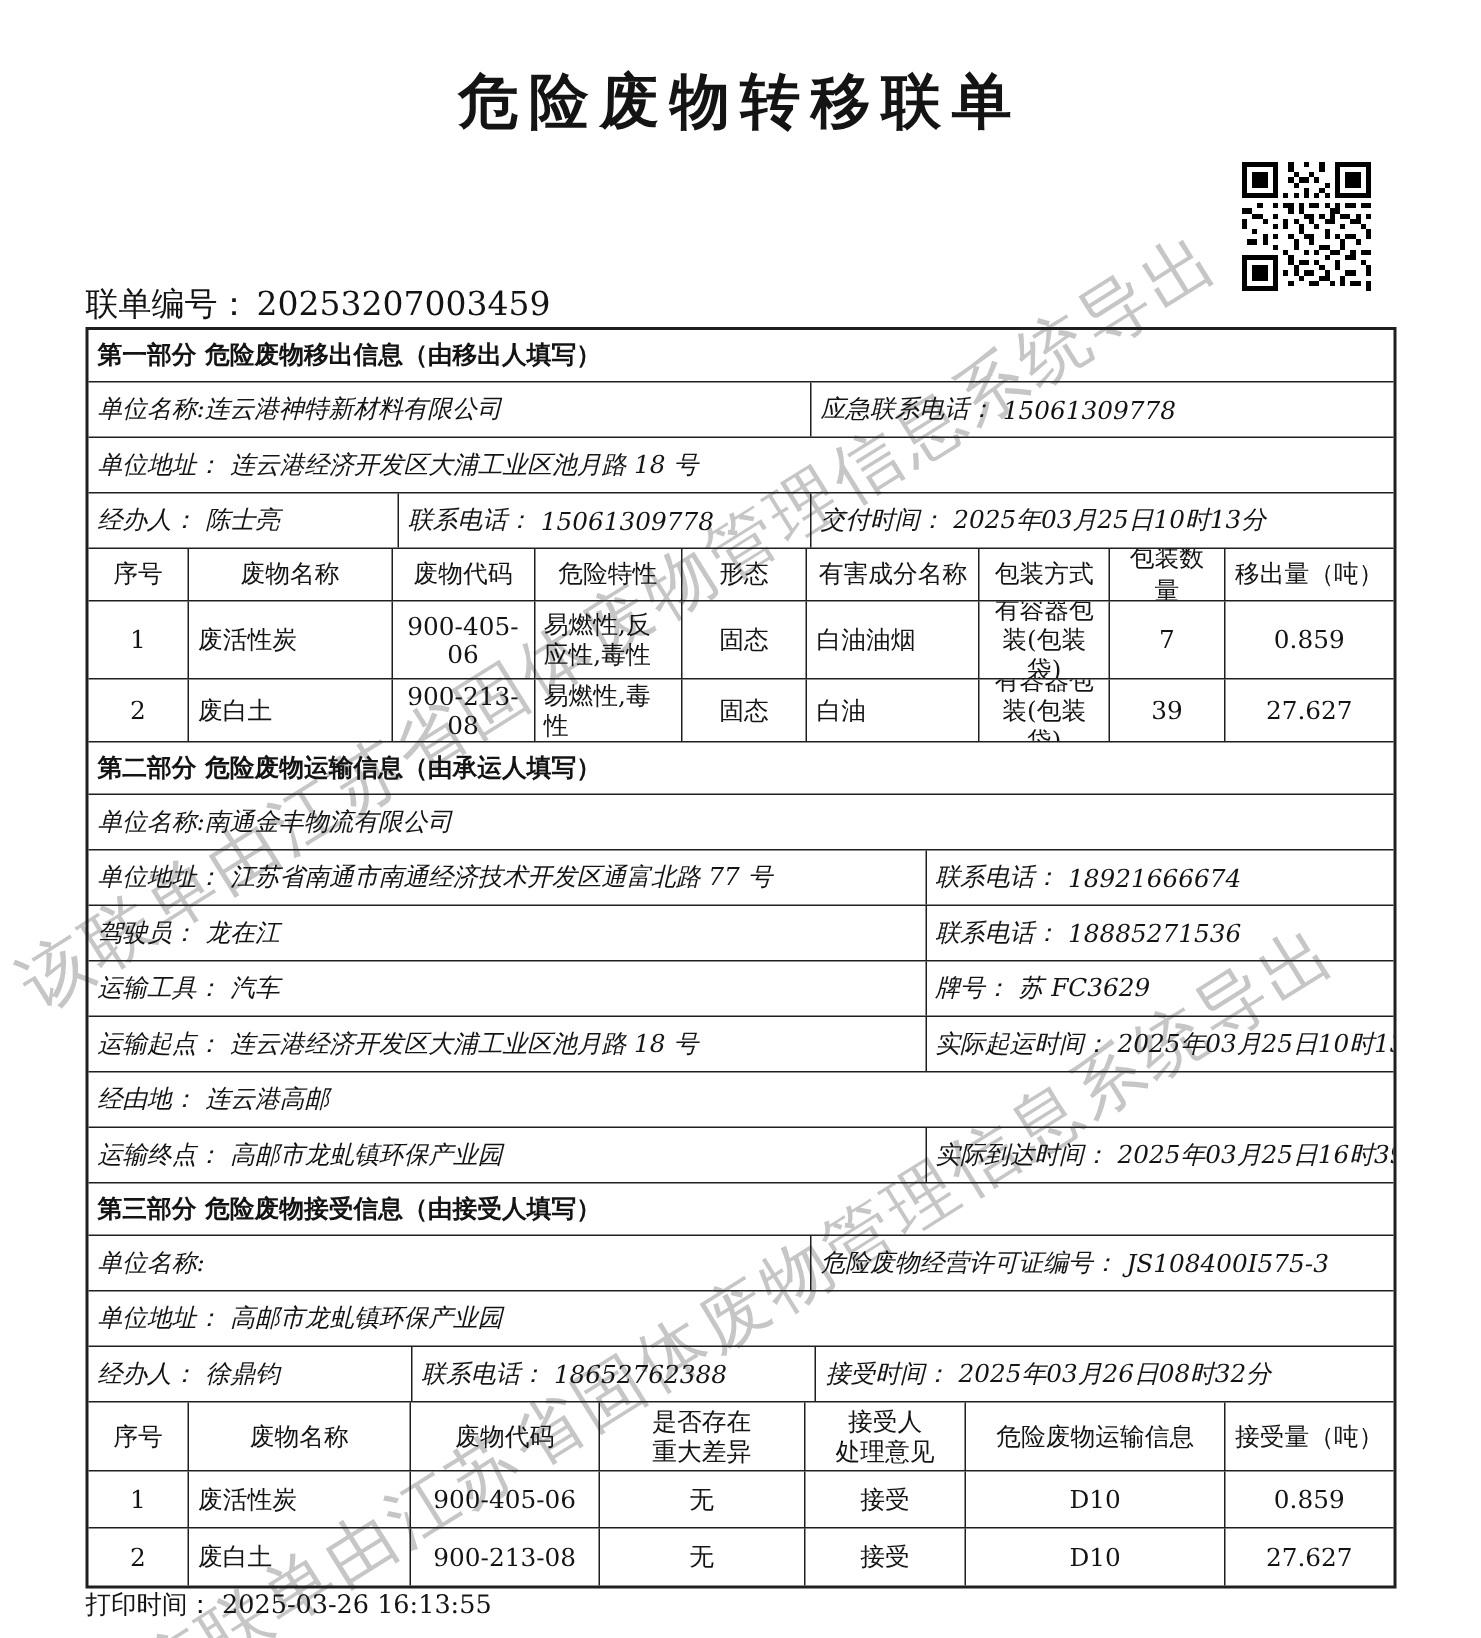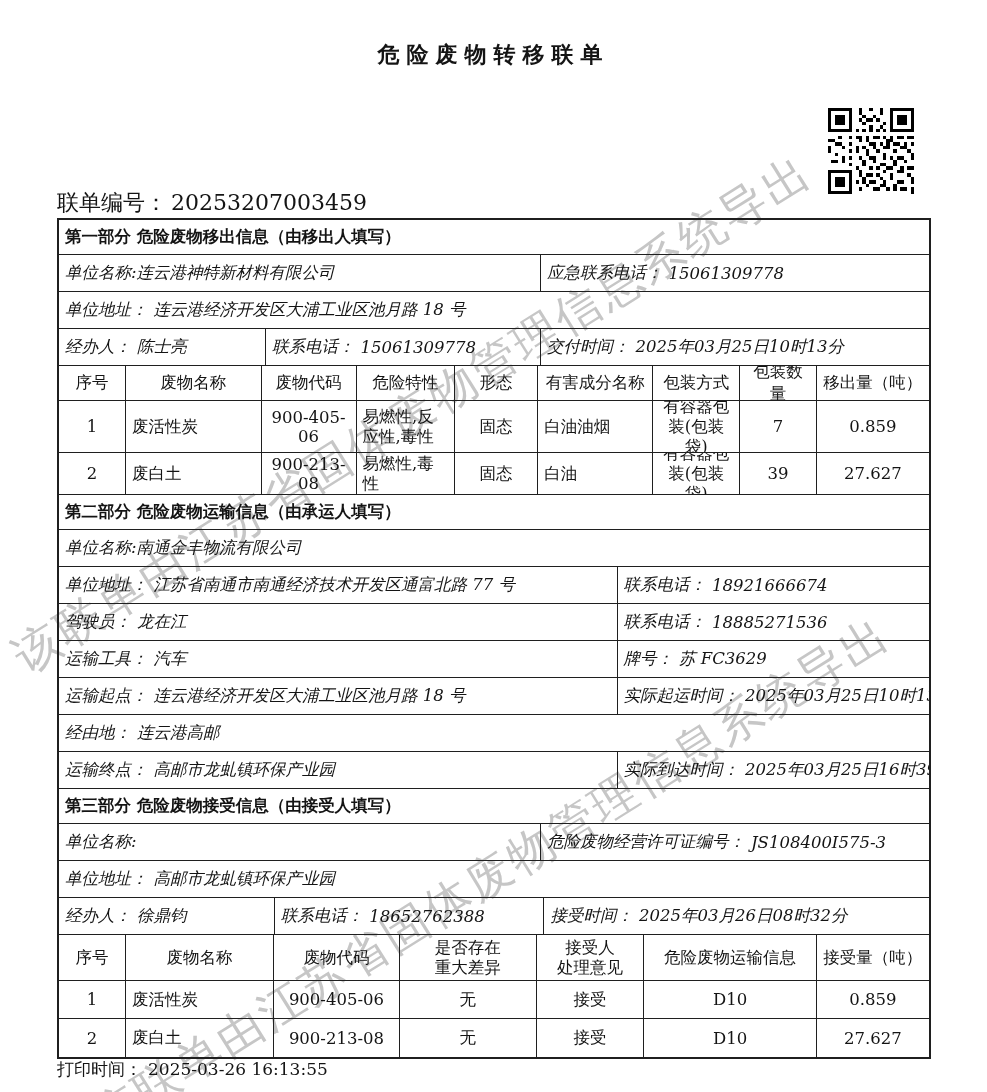--- a/index.html
+++ b/index.html
@@ -11,21 +11,21 @@
   .watermark-layer{position:absolute;inset:0;z-index:0;pointer-events:none;}
   .wm{
     position:absolute;white-space:nowrap;color:#c6c6c6;font-size:46px;letter-spacing:3px;
     transform-origin:0 50%;font-weight:400;
   }
   .wm1{left:18px;top:630px;transform:rotate(-32deg);}
   .wm2{left:96px;top:1092px;transform:rotate(-32deg);}
   
   .title{
     position:absolute;left:0;top:40px;width:100%;margin:0;text-align:center;
-    font-size:22px;font-weight:700;letter-spacing:7px;z-index:1;
+    font-size:40px;font-weight:700;letter-spacing:7px;z-index:1;
   }
   .qr{position:absolute;left:828px;top:108px;width:86px;height:86px;z-index:1;}
   .manifest-no{position:absolute;left:57px;top:188px;font-size:22px;z-index:1;}
   .manifest-no .v{margin-left:4px;}
   
   .doc-table{
     position:absolute;left:57px;top:218px;width:874px;z-index:1;
     border:2px solid #1f1f1f;box-sizing:border-box;background:transparent;
     font-size:16.5px;
   }

